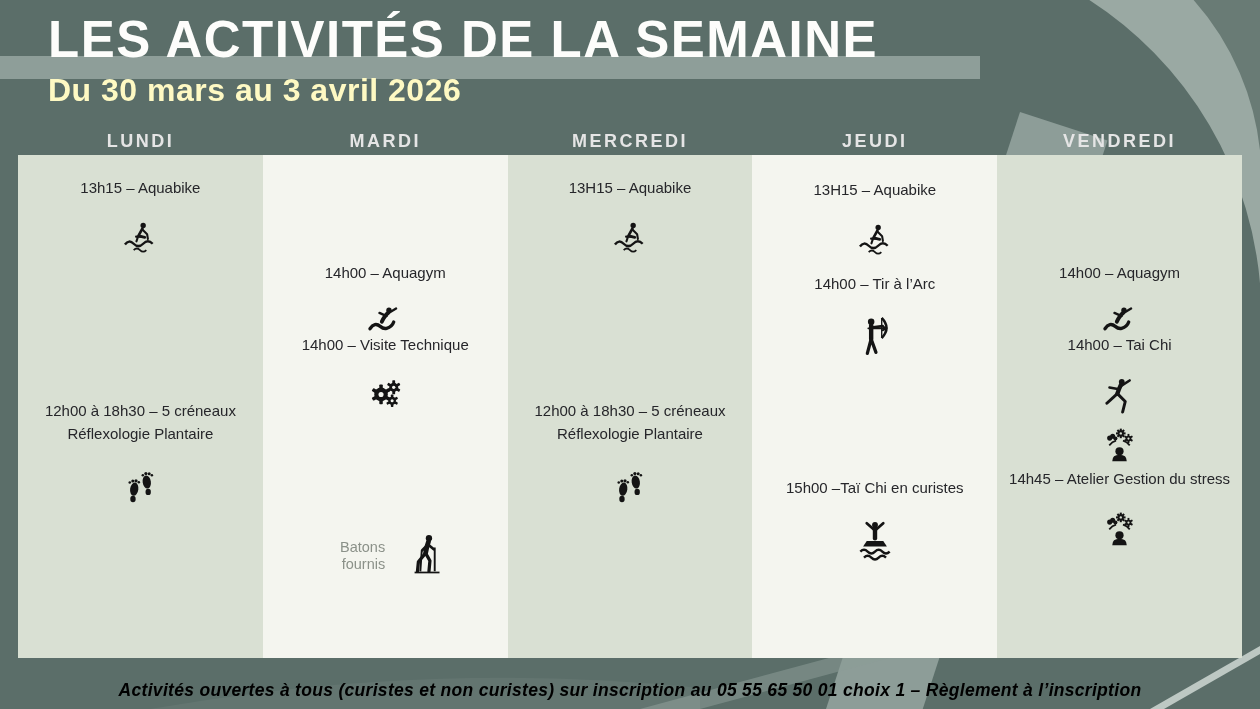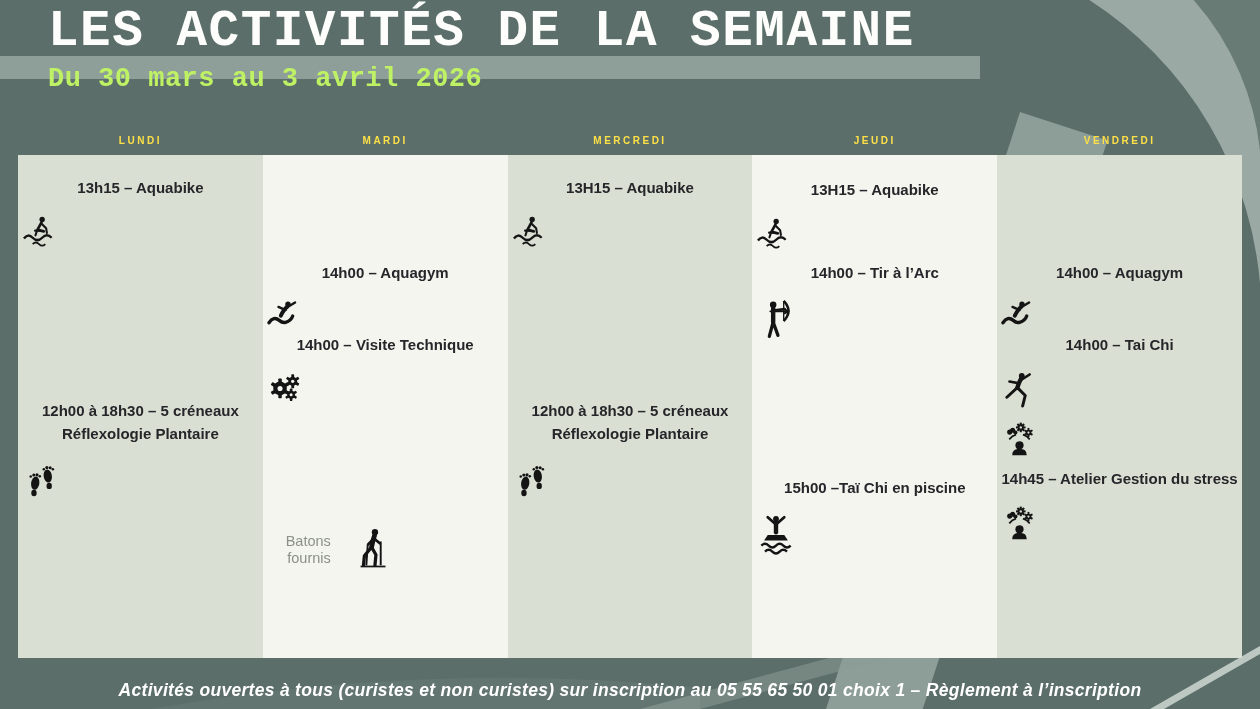--- a/index.html
+++ b/index.html
@@ -6,57 +6,57 @@
   .poster{
     position:relative; width:1260px; height:709px; overflow:hidden;
     background:#5b6e69;
     font-family:"Liberation Sans", sans-serif;
   }
   
   .decor{position:absolute; inset:0; z-index:0;}
   .decor svg{position:absolute; left:0; top:0;}
   .title-band{position:absolute; left:0; top:56px; width:980px; height:23px; background:#8e9e99;}
   
-  .hdr{position:absolute; left:48px; top:4px; z-index:3; color:#fdfdfb;font-family:Liberation Mono, monospace;}
+  .hdr{position:absolute; left:48px; top:12px; z-index:3; color:#fdfdfb;}
   .hdr h1{
     margin:0; font-size:51px; font-weight:700; letter-spacing:1.5px; line-height:1.1;
     color:#fdfdfb; white-space:nowrap;
   }
-  .subtitle{margin-top:4px; font-size:27px; font-weight:700; letter-spacing:0.5px; color:#bef264;}
+  .subtitle{margin-top:4px; font-size:32px; font-weight:700; letter-spacing:0.5px; color:#fef9c3;}
   
   .week{position:absolute; left:18px; top:130px; width:1224px; display:flex; z-index:2;}
   .day{flex:1 1 0; display:flex; flex-direction:column; min-width:0;}
   .day-label{
     height:25px; line-height:22px; text-align:center;
-    color:#fde047; font-weight:700; font-size:10px; letter-spacing:2.5px;
+    color:#e5e5e5; font-weight:700; font-size:18px; letter-spacing:2.5px;
   }
   .day-body{height:503px; position:relative;}
   .day.green .day-body{background:#d9e0d3;}
   .day.white .day-body{background:#f4f5ef;}
   .activity{
     position:absolute; left:2px; right:2px; text-align:center;
     color:#26262a; font-size:15px; line-height:1.5;
   }
-  .act-lines{font-weight:700;}
-  .act-iconrow{display:flex; align-items:center; gap:20px; margin-top:14px;}
+  .act-lines{font-weight:400;}
+  .act-iconrow{display:flex; align-items:center; justify-content:center; gap:20px; margin-top:20px;}
   .act-note{display:none; width:66px; color:#8b9189; font-size:14.5px; line-height:1.15; text-align:right;}
   .activity.has-note .act-note{display:block;}
   .act-icon{height:38px; display:flex; align-items:center; justify-content:center;}
   .act-icon svg{height:100%; width:auto; display:block;}
   .act-icon.footprints-icon{height:43px;}
   .act-icon.archery-icon{height:46px;}
   .act-icon.taichi-pool-icon{height:44px;}
   .act-icon.nordic-walking-icon{height:46px;}
   .act-icon.taichi-icon{height:42px;}
   .act-icon.mind-gears-icon{height:41px;}
   .act-icon.cooking-pan-icon{height:40px;}
   
   .foot{
     position:absolute; left:0; right:0; bottom:8px; z-index:3; text-align:center;
-    color:#ffffff; font-size:17.5px; font-weight:700; font-style:italic; letter-spacing:0.3px;
+    color:#000000; font-size:17.5px; font-weight:700; font-style:italic; letter-spacing:0.3px;
   }
 </style>
 </head>
 <body>
 
 <div class="poster">
 
   <div class="decor">
     <svg width="1260" height="709" viewBox="0 0 1260 709">
 
@@ -294,21 +294,21 @@
                   <path d="M27,11 L22,20 L30,22" fill="none" stroke="#141414" stroke-width="3.4" stroke-linecap="round" stroke-linejoin="round"></path>
                   <path d="M27,12 L33,18 M33,18 L34,24" fill="none" stroke="#141414" stroke-width="2.6" stroke-linecap="round"></path>
                   <path d="M19,21 L26,21 M21.5,21 L19.5,27" fill="none" stroke="#141414" stroke-width="2.6" stroke-linecap="round"></path>
                   <path d="M5,31 q5,-7 11,-1 q6,6 12,0 q6,-6 12,0" fill="none" stroke="#141414" stroke-width="3"></path>
                   <path d="M16,38 q4,-4 8,0 q4,4 8,0" fill="none" stroke="#141414" stroke-width="2.2"></path>
                 </svg>
               </div>
     </div>
   </div>
 
-  <div class="activity" style="top: 107px;">
+  <div class="activity" style="top: 118px;">
     <div class="act-lines">
               <div>14h00 – Tir à l’Arc</div>
             </div>
     <div class="act-iconrow">
 
       <div class="act-icon archery-icon">
                 <svg viewBox="0 0 48 48" fill="#141414">
                   <circle cx="20" cy="6" r="3.4"></circle>
                   <path d="M20,9.5 L20,24" fill="none" stroke="#141414" stroke-width="4.6" stroke-linecap="round"></path>
                   <path d="M20,24 L16,39 M20,24 L25,38" fill="none" stroke="#141414" stroke-width="3.4" stroke-linecap="round"></path>
@@ -316,21 +316,21 @@
                   <path d="M31,2 Q41,12.5 31,23" fill="none" stroke="#141414" stroke-width="2.6"></path>
                   <path d="M31,2 L31,23" fill="none" stroke="#141414" stroke-width="1.4"></path>
                   <path d="M17,12.8 L36,12.8 M36,12.8 l-4,-2.2 M36,12.8 l-4,2.2" fill="none" stroke="#141414" stroke-width="1.8" stroke-linecap="round"></path>
                 </svg>
               </div>
     </div>
   </div>
 
   <div class="activity" style="top: 322px;">
     <div class="act-lines">
-              <div>15h00 –Taï Chi en piscine</div>
+              <div>15h00 –Taï Chi en curistes</div>
             </div>
     <div class="act-iconrow">
 
       <div class="act-icon taichi-pool-icon">
                 <svg viewBox="0 0 48 48" fill="#141414">
                   <circle cx="24" cy="5.5" r="3.2"></circle>
                   <path d="M24,9 L24,20" fill="none" stroke="#141414" stroke-width="4.8" stroke-linecap="round"></path>
                   <path d="M24,11.5 L15,3.5 M24,11.5 L33,3.5" fill="none" stroke="#141414" stroke-width="3" stroke-linecap="round"></path>
                   <path d="M15,23 L33,23 L37,29 L11,29 Z"></path>
                   <path d="M8,34.5 q4,-4 8,0 t8,0 t8,0 t8,0" fill="none" stroke="#141414" stroke-width="2.6"></path>

